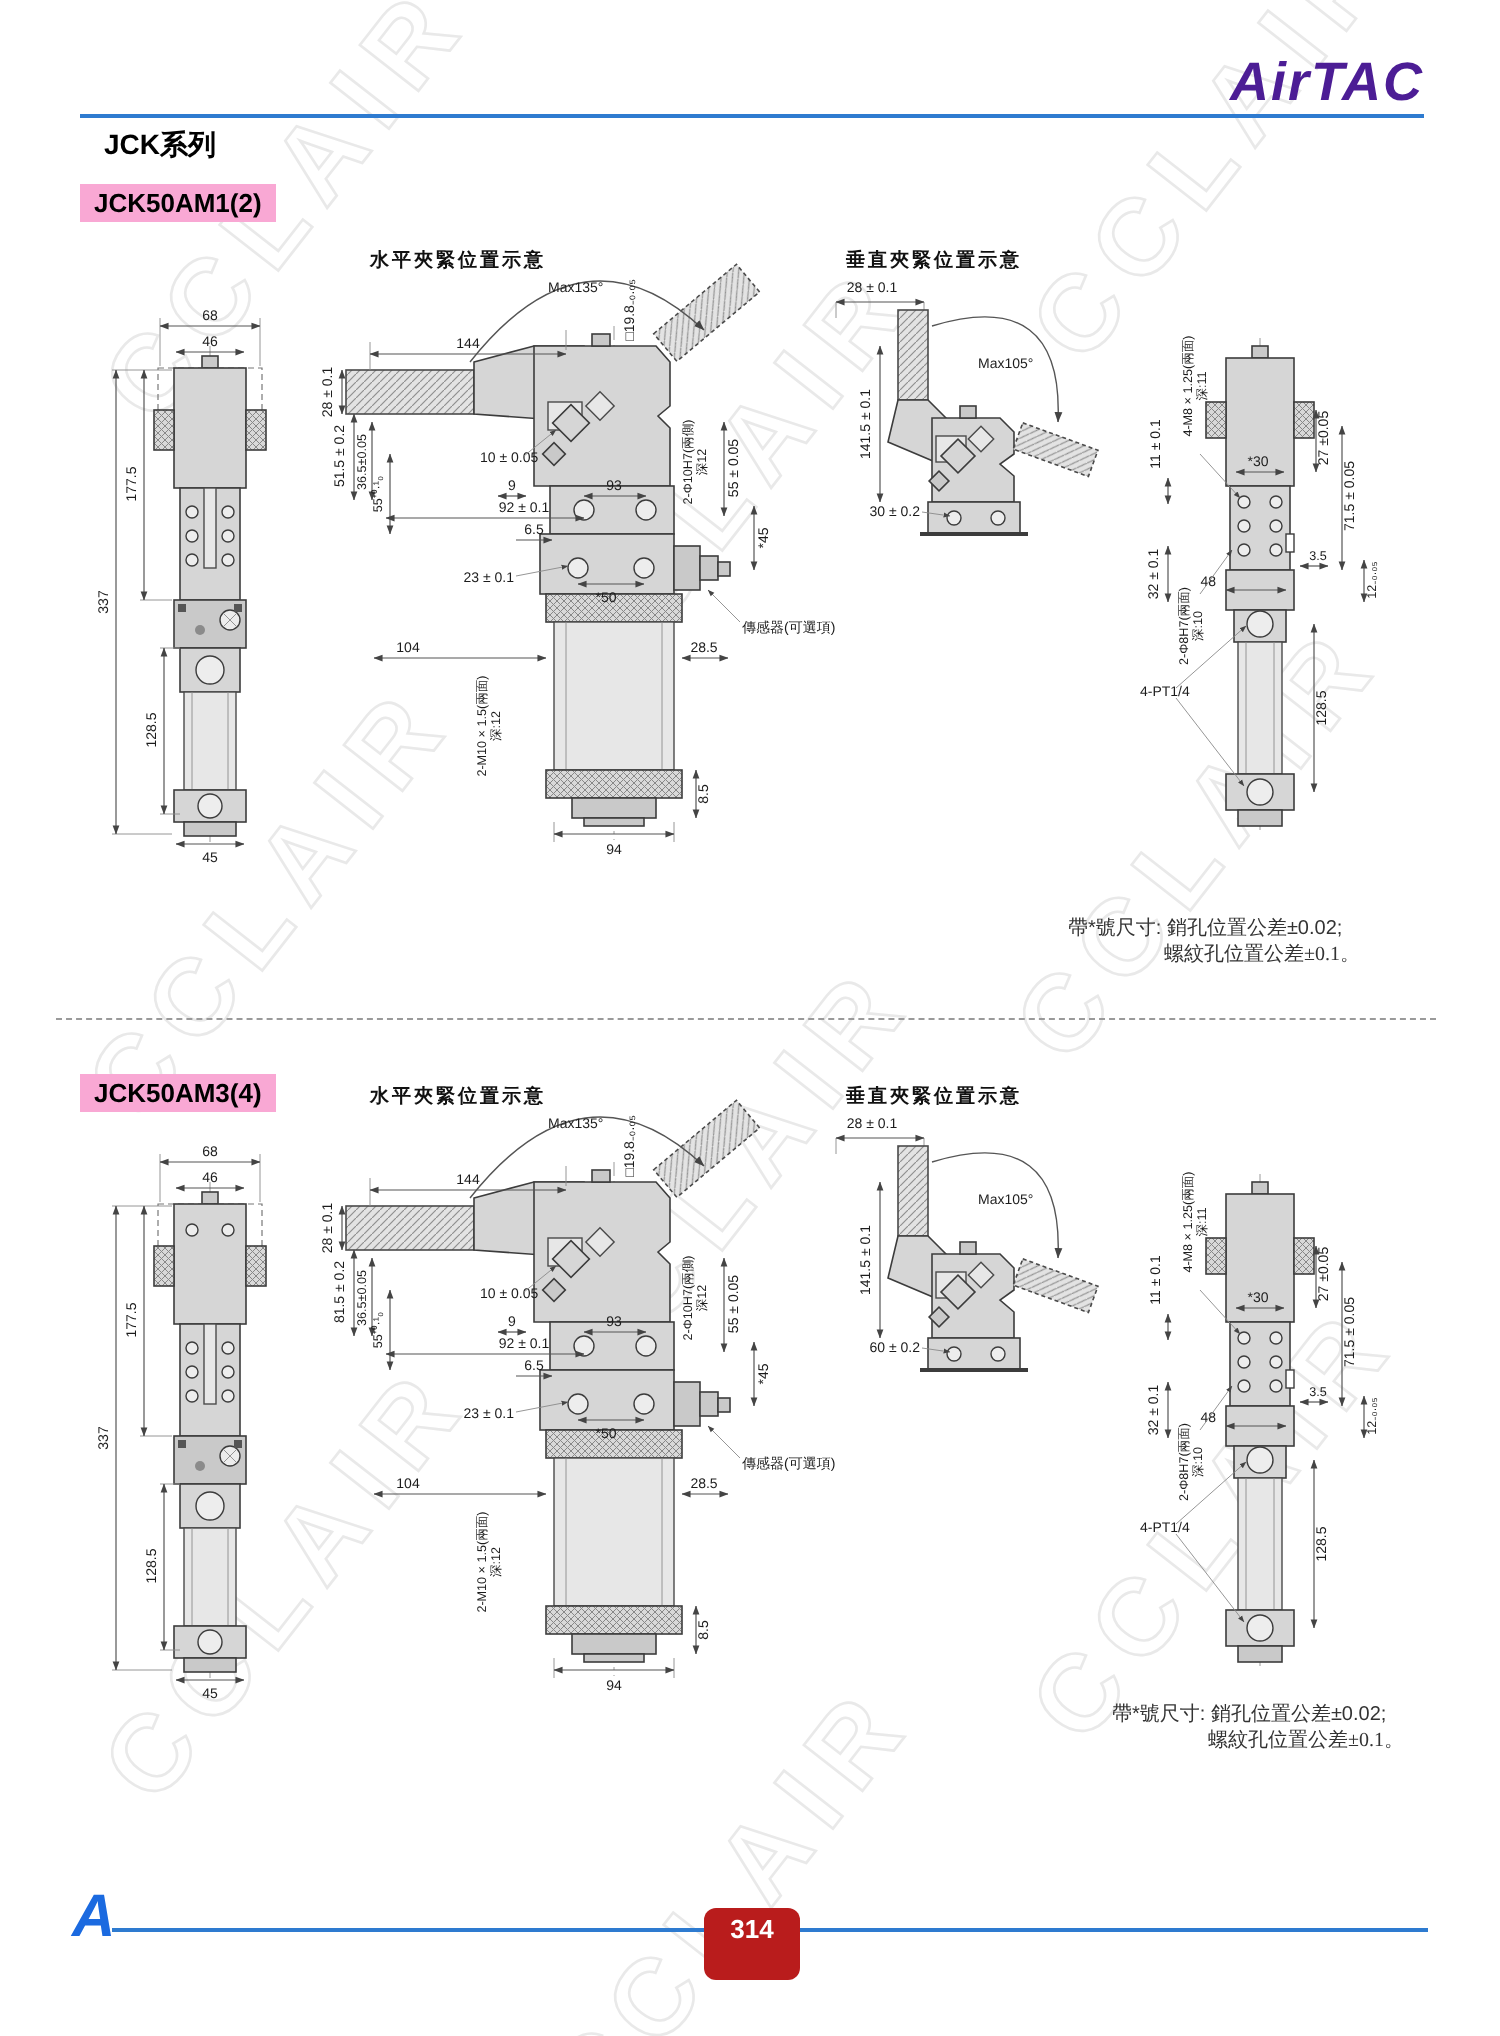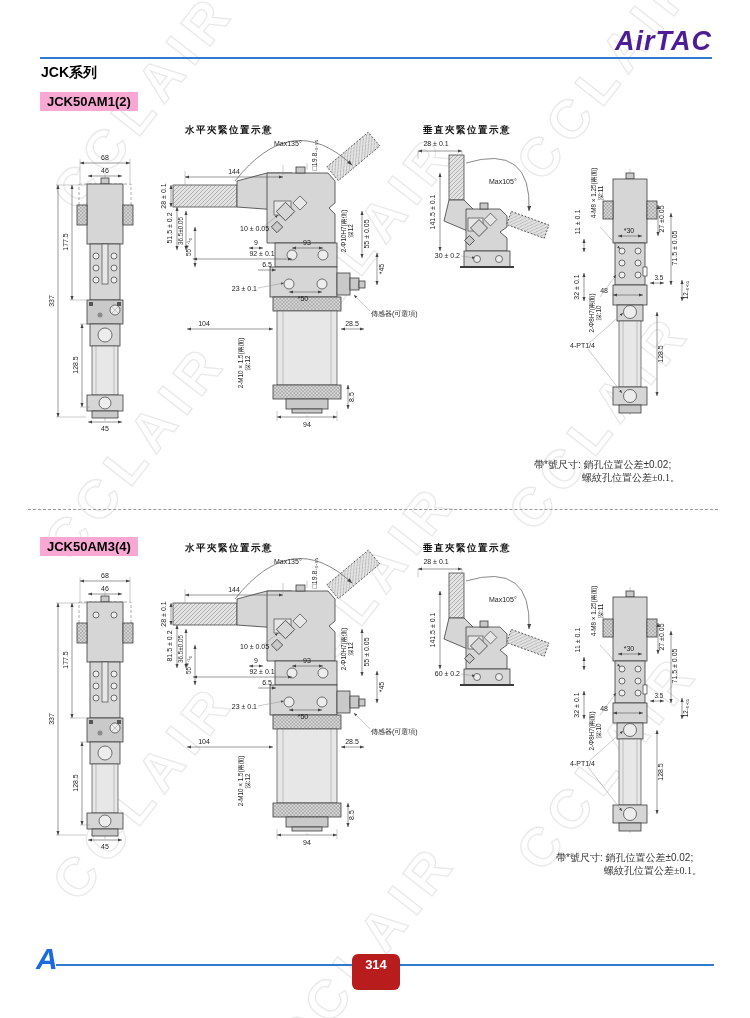--- a/index.html
+++ b/index.html
@@ -5,21 +5,21 @@
   html,body{margin:0;padding:0;background:#fff;}
   .page{position:relative;width:750px;height:1018px;background:#ffffff;overflow:hidden;
         font-family:"Liberation Sans",sans-serif;color:#111;}
   
   .wm{position:absolute;font-size:54px;font-weight:bold;letter-spacing:9px;
       color:rgba(255,255,255,0);-webkit-text-stroke:1.3px #e9e9e9;
       transform:rotate(-52deg);white-space:nowrap;z-index:0;}
   
   .hdr-title{position:absolute;left:40px;top:30px;font-size:20px;font-weight:bold;color:#000;z-index:2;}
   .hdr-rule{position:absolute;left:40px;top:57px;width:672px;height:2px;background:#2e7bd0;z-index:2;}
-  .hdr-series{position:absolute;left:41px;top:64px;font-size:14px;font-weight:bold;color:#000;z-index:2;}
+  .hdr-series{position:absolute;left:52px;top:64px;font-size:14px;font-weight:bold;color:#000;z-index:2;}
   .brand{position:absolute;right:38px;top:26px;font-size:27px;font-weight:bold;color:#4c1d95;
          letter-spacing:1px;font-style:italic;z-index:3;}
   .model{position:absolute;left:40px;background:#f9a8d4;padding:2px 7px;font-size:13px;
          font-weight:bold;color:#000;z-index:2;}
   .model.m1{top:92px;} .model.m2{top:524px;margin-top:13px;}
   
   svg.sec{position:absolute;left:30px;width:710px;height:335px;z-index:1;}
   svg.sec.s0{top:115px;} svg.sec.s1{top:533px;}
   .dl{stroke:#555;stroke-width:.6;} .xl{stroke:#8a8a8a;stroke-width:.45;}
   .cl{stroke:#9a9a9a;stroke-width:.5;stroke-dasharray:7 2.5 1.5 2.5;}

